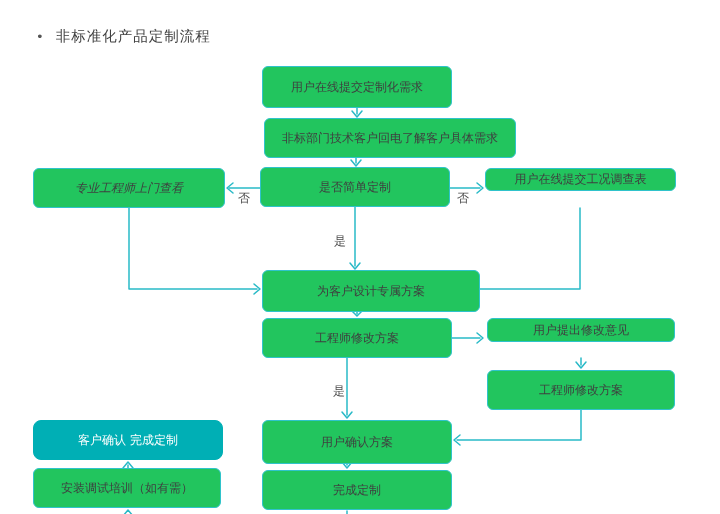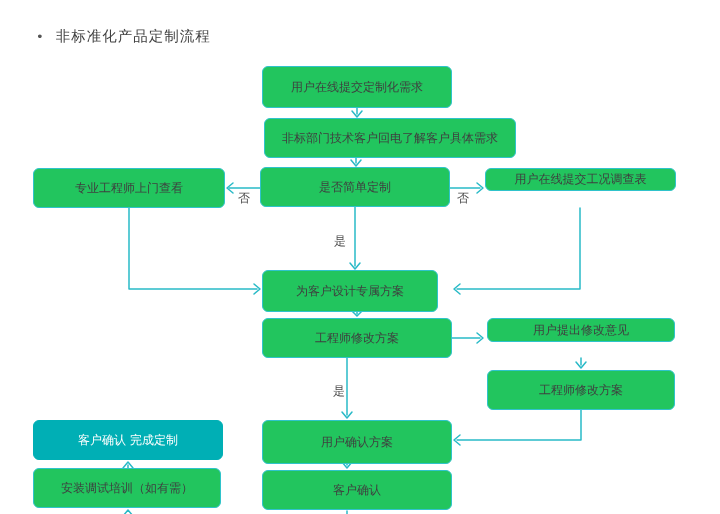--- a/index.html
+++ b/index.html
@@ -48,20 +48,21 @@
     color: #3f3f3f;
     font-size: 12px;
     text-align: center;
     line-height: 1.2;
     white-space: nowrap;
   }
   .node.filled {
     background: #00afb5;
     border-color: #00afb5;
     color: #ffffff;
+    border-radius: 8px;
   }
   .edge-label {
     position: absolute;
     width: 14px;
     text-align: center;
     font-size: 12px;
     line-height: 1;
     color: #4a4a4a;
   }
 </style>
@@ -139,37 +140,37 @@
       <g>
         <line x1="347" y1="511" x2="347" y2="514"></line>
       </g>
     </g>
   </svg>
 
   <div class="node" style="left:262px; top:66px;  width:190px; height:42px;">用户在线提交定制化需求</div>
 
   <div class="node" style="left:230px; top:118px; width:252px; height:40px;margin-left:34px;">非标部门技术客户回电了解客户具体需求</div>
 
-  <div class="node" style="left:33px;  top:168px; width:192px; height:40px;">专业工程师上门查看</div>
+  <div class="node" style="left:33px;  top:168px; width:192px; height:40px;font-style:italic;">专业工程师上门查看</div>
 
   <div class="node" style="left:260px; top:167px; width:190px; height:40px;">是否简单定制</div>
 
   <div class="node" style="left:485px; top:168px; width:191px; height:23px;">用户在线提交工况调查表</div>
 
-  <div class="node" style="left:262px; top:270px; width:176px; height:42px;">为客户设计专属方案</div>
+  <div class="node" style="left:262px; top:270px; width:218px; height:42px;">为客户设计专属方案</div>
 
   <div class="node" style="left:262px; top:318px; width:190px; height:40px;">工程师修改方案</div>
 
   <div class="node" style="left:487px; top:318px; width:188px; height:24px;">用户提出修改意见</div>
 
   <div class="node" style="left:487px; top:370px; width:188px; height:40px;">工程师修改方案</div>
 
   <div class="node" style="left:262px; top:420px; width:190px; height:44px;">用户确认方案</div>
 
-  <div class="node" style="left:262px; top:470px; width:190px; height:40px;">客户确认</div>
+  <div class="node" style="left:262px; top:470px; width:190px; height:40px;">完成定制</div>
 
   <div class="node filled" style="left:33px; top:420px; width:190px; height:40px;">客户确认 完成定制</div>
 
   <div class="node" style="left:33px; top:468px; width:188px; height:40px;">安装调试培训（如有需）</div>
 
   <span class="edge-label" style="left:237px; top:192px;">否</span>
 
   <span class="edge-label" style="left:456px; top:192px;">否</span>
 
   <span class="edge-label" style="left:333px; top:235px;">是</span>

